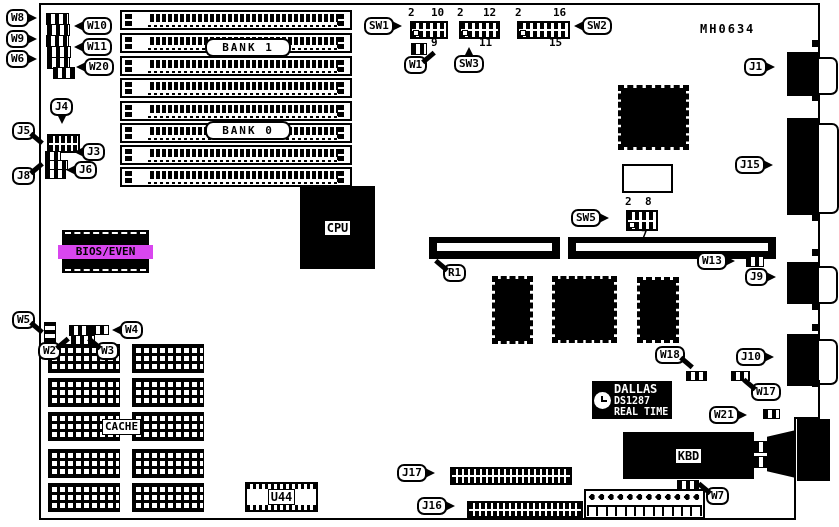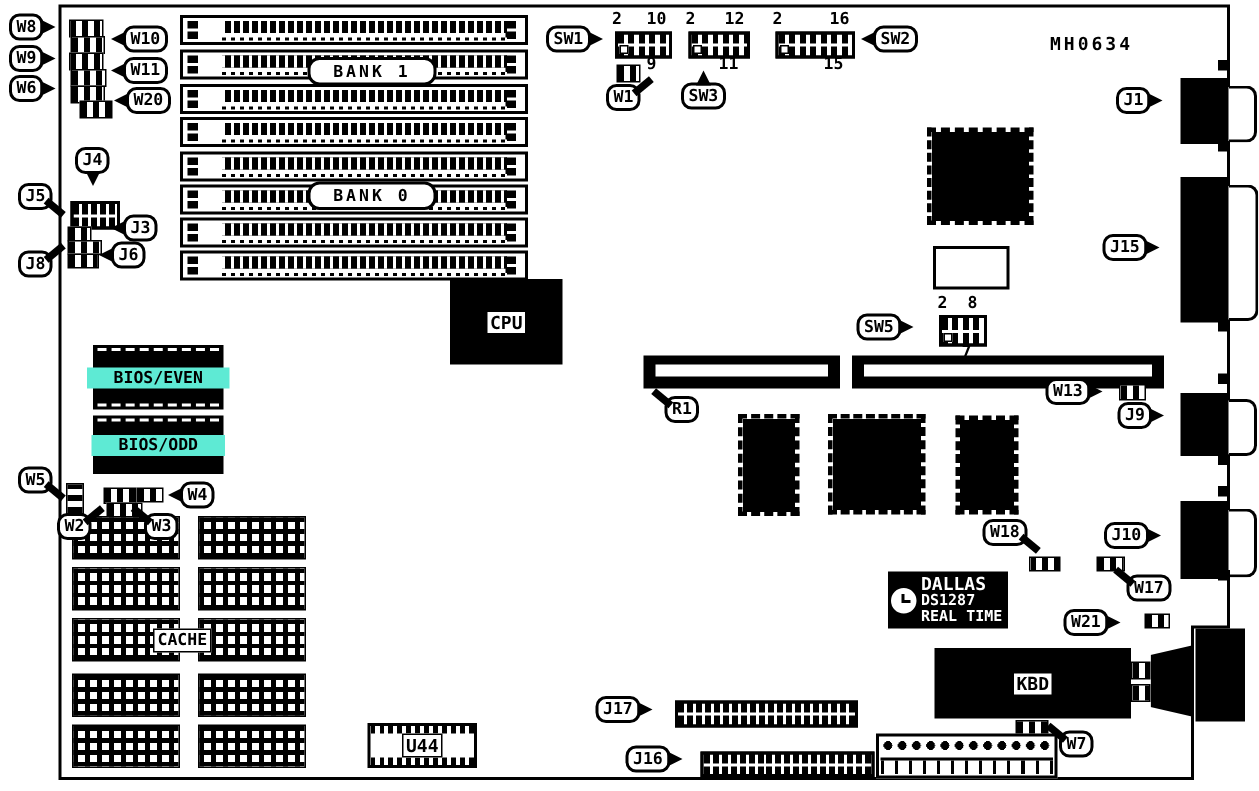--- a/index.html
+++ b/index.html
@@ -61,21 +61,21 @@
   .pga{position:absolute;border:2px solid #000;background-color:#fff;
       background-image:radial-gradient(circle 1.7px at 4px 4px,#000 95%,transparent);
       background-size:8px 8px;}
   .pga-core{position:absolute;left:24px;top:22px;width:46px;height:44px;background:#fff;}
   .pga-core::before{content:"";position:absolute;left:3px;top:3px;width:6px;height:6px;border-radius:50%;background:#000;}
   .lblbox{background:#fff;border:1px solid #000;padding:0 2px;font-size:12px;line-height:14px;}
   .chipblk{position:absolute;background:#000;display:flex;align-items:center;justify-content:center;}
   .bios{position:absolute;background:#000;display:flex;align-items:center;justify-content:center;}
   .bios::before{content:"";position:absolute;left:3px;right:3px;top:2px;border-top:2px dashed #fff;}
   .bios.dash-b::after{content:"";position:absolute;left:3px;right:3px;bottom:2px;border-top:2px dashed #fff;}
-  .bioslbl{background:#5eead4;padding:0 18px;font-size:11px;line-height:14px;white-space:nowrap;}
+  .bioslbl{background:#d946ef;padding:0 18px;font-size:11px;line-height:14px;white-space:nowrap;}
 
   .checker{position:absolute;border:1px solid #000;background-color:#fff;
       background-image:repeating-linear-gradient(90deg,#000 0 3px,transparent 3px 8px),
                        repeating-linear-gradient(0deg,#000 0 3px,transparent 3px 8px);}
   .cachelbl{position:absolute;background:#fff;border:1px solid #000;padding:0 2px;
       font-size:11px;line-height:14px;z-index:7;}
 
   .dip{position:absolute;border:2px solid #000;background-color:#fff;
       background-image:repeating-linear-gradient(90deg,#000 0 3px,#fff 3px 6px),
                        repeating-linear-gradient(90deg,#000 0 3px,#fff 3px 6px);
@@ -159,29 +159,26 @@
   <span class="pin" style="left:457px;top:7px">2</span>
   <span class="pin" style="left:483px;top:7px">12</span>
   <span class="pin" style="left:479px;top:37px">11</span>
   <span class="pin" style="left:515px;top:7px">2</span>
   <span class="pin" style="left:553px;top:7px">16</span>
   <span class="pin" style="left:549px;top:37px">15</span>
   <span class="pin" style="left:625px;top:196px">2</span>
   <span class="pin" style="left:645px;top:196px">8</span>
   <span class="pin" style="left:641px;top:229px">7</span>
 
-  <div class="chipblk" style="left:300px;top:186px;width:75px;height:57px">
+  <div class="chipblk" style="left:300px;top:186px;width:75px;height:83px">
     <span class="lblbox" style="border:none">CPU</span>
   </div>
 
   <div class="bios dash-b" style="left:62px;top:230px;width:87px;height:43px">
     <span class="bioslbl">BIOS/EVEN</span>
-  </div>
-  <div class="bios" style="left:62px;top:277px;width:87px;height:39px">
-    <span class="bioslbl">BIOS/ODD</span>
   </div>
 
   <div class="slot" style="left:429px;top:237px;width:131px;height:22px"></div>
   <div class="slot" style="left:568px;top:237px;width:208px;height:22px"></div>
   <div class="jp" style="left:746px;top:256px;width:16px;height:9px;z-index:5"></div>
 
   <div class="qfp" style="left:618px;top:85px;width:65px;height:59px"></div>
   <div class="qfp" style="left:492px;top:276px;width:35px;height:62px"></div>
   <div class="qfp" style="left:552px;top:276px;width:59px;height:61px"></div>
   <div class="qfp" style="left:637px;top:277px;width:36px;height:60px"></div>

